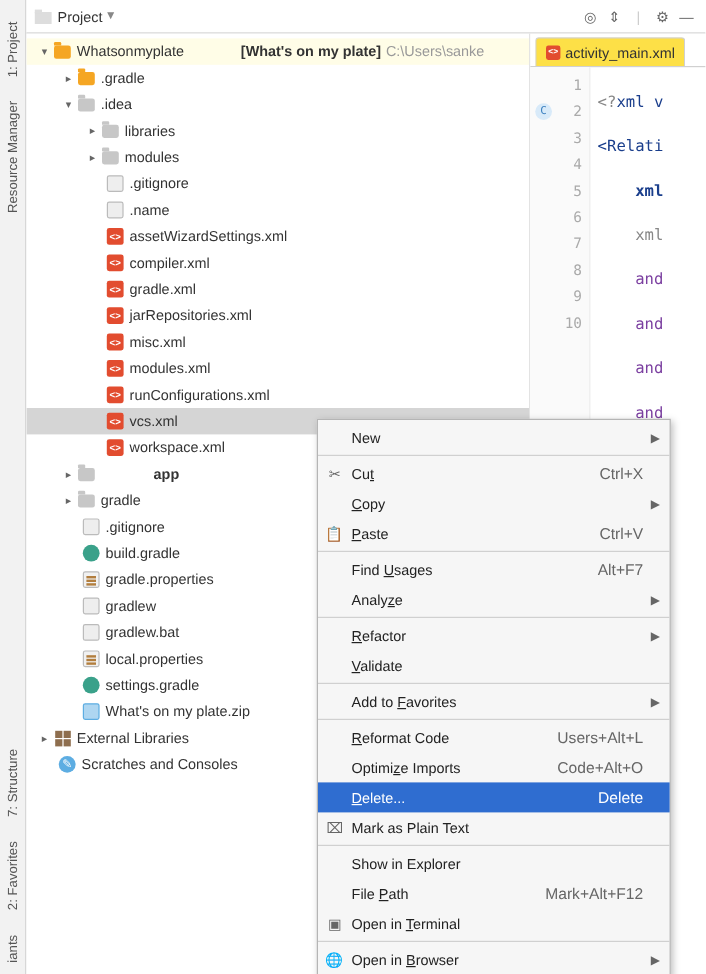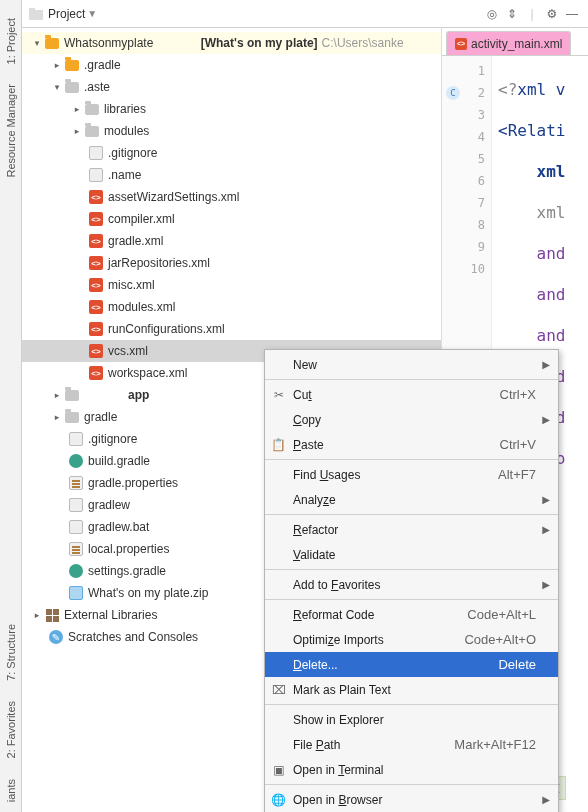--- a/index.html
+++ b/index.html
@@ -87,26 +87,26 @@
 
 .editor-panel {
   flex:1;
   display:flex;
   flex-direction:column;
   min-width:0;
   background:#fff;
 }
 .editor-tabs { height:28px; display:flex; align-items:flex-end; border-bottom:1px solid #d0d0d0; padding-left:4px;}
 .editor-tab { height:24px; padding:4px 8px; display:flex; align-items:center; gap:4px; font-size:12px; border:1px solid transparent; border-bottom:none;}
-.editor-tab.active { background:#f9a8d4; border-color:#d0d0d0; border-radius:3px 3px 0 0;}
+.editor-tab.active { background:#fde047; border-color:#d0d0d0; border-radius:3px 3px 0 0;}
 .editor-body { display:flex; flex:1; min-height:0;}
 .gutter { width:50px; background:#fafafa; border-right:1px solid #eee; padding:4px 0;}
 .gnum { height:22px; display:flex; align-items:center; justify-content:flex-end; padding-right:6px; color:#aaa; font-family:Consolas,monospace; font-size:12px; position:relative;}
 .gmark { position:absolute; left:4px; width:14px; height:14px; border-radius:50%; background:#d8eaf9; color:#3a7fbf; font-size:9px; display:flex;align-items:center;justify-content:center;}
-.code { flex:1; padding:4px 6px; font-family:Consolas,monospace; font-size:16px; white-space:pre; overflow:hidden;}
+.code { flex:1; padding:4px 6px; font-family:Consolas,monospace; font-size:13px; white-space:pre; overflow:hidden;}
 .code-line { height:22px; line-height:22px;}
 .t-gray{color:#888;} .t-purple{color:#7b3fa0;} .t-navy{color:#1a3e8c;}
 .hl-box { display:inline-block; background:#e8f0dc; border:1px solid #cbe0b0; padding:0 4px; color:#3e6e1f;}
 
 .ctx-menu {
   position:absolute;
   left:264px;
   top:349px;
   width:295px;
   background:#f6f6f6;
@@ -191,21 +191,21 @@
             <span class="file-icon">
                 <span class="folder orange"></span>
               </span>
             <span class="tree-label">.gradle</span>
           </div>
           <div class="tree-row" style="padding-left:28px">
             <span class="twisty">▾</span>
             <span class="file-icon">
                 <span class="folder grey"></span>
               </span>
-            <span class="tree-label">.aste</span>
+            <span class="tree-label">.idea</span>
           </div>
           <div class="tree-row" style="padding-left:48px">
             <span class="twisty">▸</span>
             <span class="file-icon">
                 <span class="folder grey"></span>
               </span>
             <span class="tree-label">libraries</span>
           </div>
           <div class="tree-row" style="padding-left:48px">
             <span class="twisty">▸</span>
@@ -468,21 +468,21 @@
       <span><span class="ul">V</span>alidate</span>
     </div>
     <div class="ctx-sep"></div>
     <div class="ctx-row">
       <span>Add to <span class="ul">F</span>avorites</span>
       <span class="arrow">▶</span>
     </div>
     <div class="ctx-sep"></div>
     <div class="ctx-row">
       <span><span class="ul">R</span>eformat Code</span>
-      <span class="shortcut">Code+Alt+L</span>
+      <span class="shortcut">Users+Alt+L</span>
     </div>
     <div class="ctx-row">
       <span>Optimi<span class="ul">z</span>e Imports</span>
       <span class="shortcut">Code+Alt+O</span>
     </div>
     <div class="ctx-row sel">
       <span><span class="ul">D</span>elete...</span>
       <span class="shortcut">Delete</span>
     </div>
     <div class="ctx-row">

